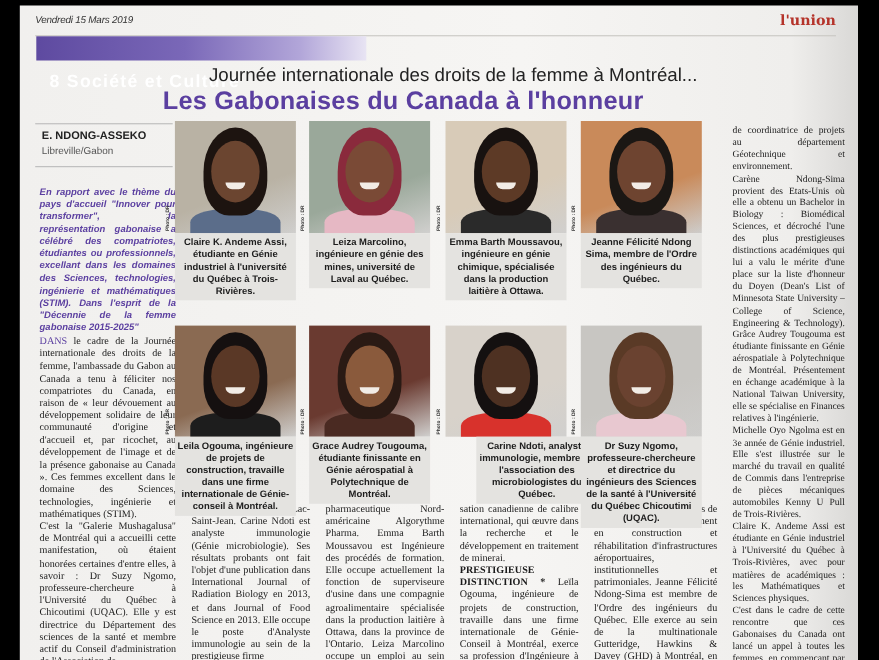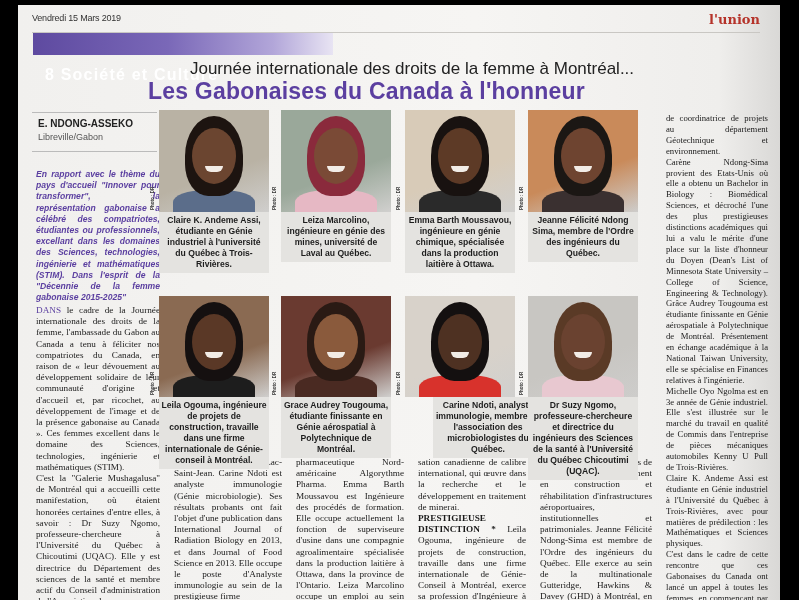--- a/index.html
+++ b/index.html
@@ -5,21 +5,21 @@
   * { box-sizing: border-box; margin: 0; padding: 0; }
   html, body { width: 799px; height: 600px; overflow: hidden; background: #000; }
   body { position: relative; font-family: "Liberation Sans", sans-serif; }
 
   .page {
     position: absolute; left: 18px; top: 5px; width: 762px; height: 600px;
     background: linear-gradient(to right, #f1f0ee 0%, #f6f5f3 60%, #efeeec 92%, #d9d8d6 100%);
     overflow: hidden;
   }
 
-  .topline { position: absolute; left: 14px; top: 8px; font-size: 9px; color: #333; letter-spacing: -0.2px; }
+  .topline { position: absolute; left: 14px; top: 8px; font-size: 9px; color: #333; letter-spacing: -0.2px; font-style: italic; }
   .brand { position: absolute; right: 20px; top: 7px; font-family: "DejaVu Serif", serif; font-weight: bold; font-size: 13px; color: #b5332a; }
   .rule-top { position: absolute; left: 14px; right: 20px; top: 27px; height: 1px; background: #c9c7c3; }
 
   .section-bar {
     position: absolute; left: 15px; top: 28px; width: 300px; height: 22px;
     background: linear-gradient(to right, #5e4aa0 0%, #7a68b8 45%, #b2a6d9 80%, #e8e4f3 100%);
   }
   .section-bar span { position: absolute; left: 12px; top: 1px; color: #fff; font-weight: bold; font-size: 16px; letter-spacing: 1.2px; margin-top: 32px; }
 
   .kicker { position: absolute; left: 0; width: 788px; top: 54px; text-align: center; font-size: 17px; color: #222; }
@@ -90,21 +90,21 @@
   <div class="body-col" style="left:400px; top:452px; width:108px;">
     <span>sation canadienne de calibre international, qui œuvre dans la recherche et le développement en traitement de minerai.</span><br>
     <b>PRESTIGIEUSE DISTINCTION *</b><span> Leïla Ogouma, ingénieure de projets de construction, travaille dans une firme internationale de Génie-Conseil à Montréal, exerce sa profession d'Ingénieure à titre de chargée de</span>
   </div>
   <div class="body-col" style="left:522px; top:452px; width:112px;">projets. Elle gère de projets de grande envergure, notamment en construction et réhabilitation d'infrastructures aéroportuaires, institutionnelles et patrimoniales. Jeanne Félicité Ndong-Sima est membre de l'Ordre des ingénieurs du Québec. Elle exerce au sein de la multinationale Gutteridge, Hawkins &amp; Davey (GHD) à Montréal, en qualité</div>
 
   <div class="body-col" style="left:648px; top:108px; width:102px; font-size:8.7px; line-height:10.9px;">
     <span>de coordinatrice de projets au département Géotechnique et environnement.</span><br>
     <span>Carène Ndong-Sima provient des Etats-Unis où elle a obtenu un Bachelor in Biology : Biomédical Sciences, et décroché l'une des plus prestigieuses distinctions académiques qui lui a valu le mérite d'une place sur la liste d'honneur du Doyen (Dean's List of Minnesota State University – College of Science, Engineering &amp; Technology). Grâce Audrey Tougouma est étudiante finissante en Génie aérospatiale à Polytechnique de Montréal. Présentement en échange académique à la National Taiwan University, elle se spécialise en Finances relatives à l'ingénierie.</span><br>
     <span>Michelle Oyo Ngolma est en 3e année de Génie industriel. Elle s'est illustrée sur le marché du travail en qualité de Commis dans l'entreprise de pièces mécaniques automobiles Kenny U Pull de Trois-Rivières.</span><br>
-    <span>Claire K. Andeme Assi est étudiante en Génie industriel à l'Université du Québec à Trois-Rivières, avec pour matières de prédilection : les Mathématiques et Sciences physiques.</span><br>
+    <span>Claire K. Andeme Assi est étudiante en Génie industriel à l'Université du Québec à Trois-Rivières, avec pour matières de académiques : les Mathématiques et Sciences physiques.</span><br>
     <span>C'est dans le cadre de cette rencontre que ces Gabonaises du Canada ont lancé un appel à toutes les femmes, en commençant par leurs compatriotes, à s'intéresser aux sciences qui ne doivent pas être l'apanage des hommes.</span>
   </div>
 <div id="grid">
       <div class="photo" style="left: 141px; top: 105px; height: 102px; background: linear-gradient(160deg, rgb(185, 178, 164) 0%, rgb(185, 178, 164) 60%, rgba(0, 0, 0, 0.15) 100%);">
         <div class="body-shape" style="left:14px; top:80px; width:82px; height:30px; background:#5b6d8a;"></div>
         <div class="hair" style="left:26px; top:6px; width:58px; height:80px; background:#1d1410;"></div>
         <div class="face" style="left:33px; top:18px; width:44px; height:56px; background:#6b4530;"></div>
         <div style="position:absolute; left:46px; top:56px; width:18px; height:6px; border-radius:0 0 9px 9px; background:#f2ece6;"></div>
       </div>
       <div class="credit" style="left: 132px; top: 175px;">Photo : DR</div>

